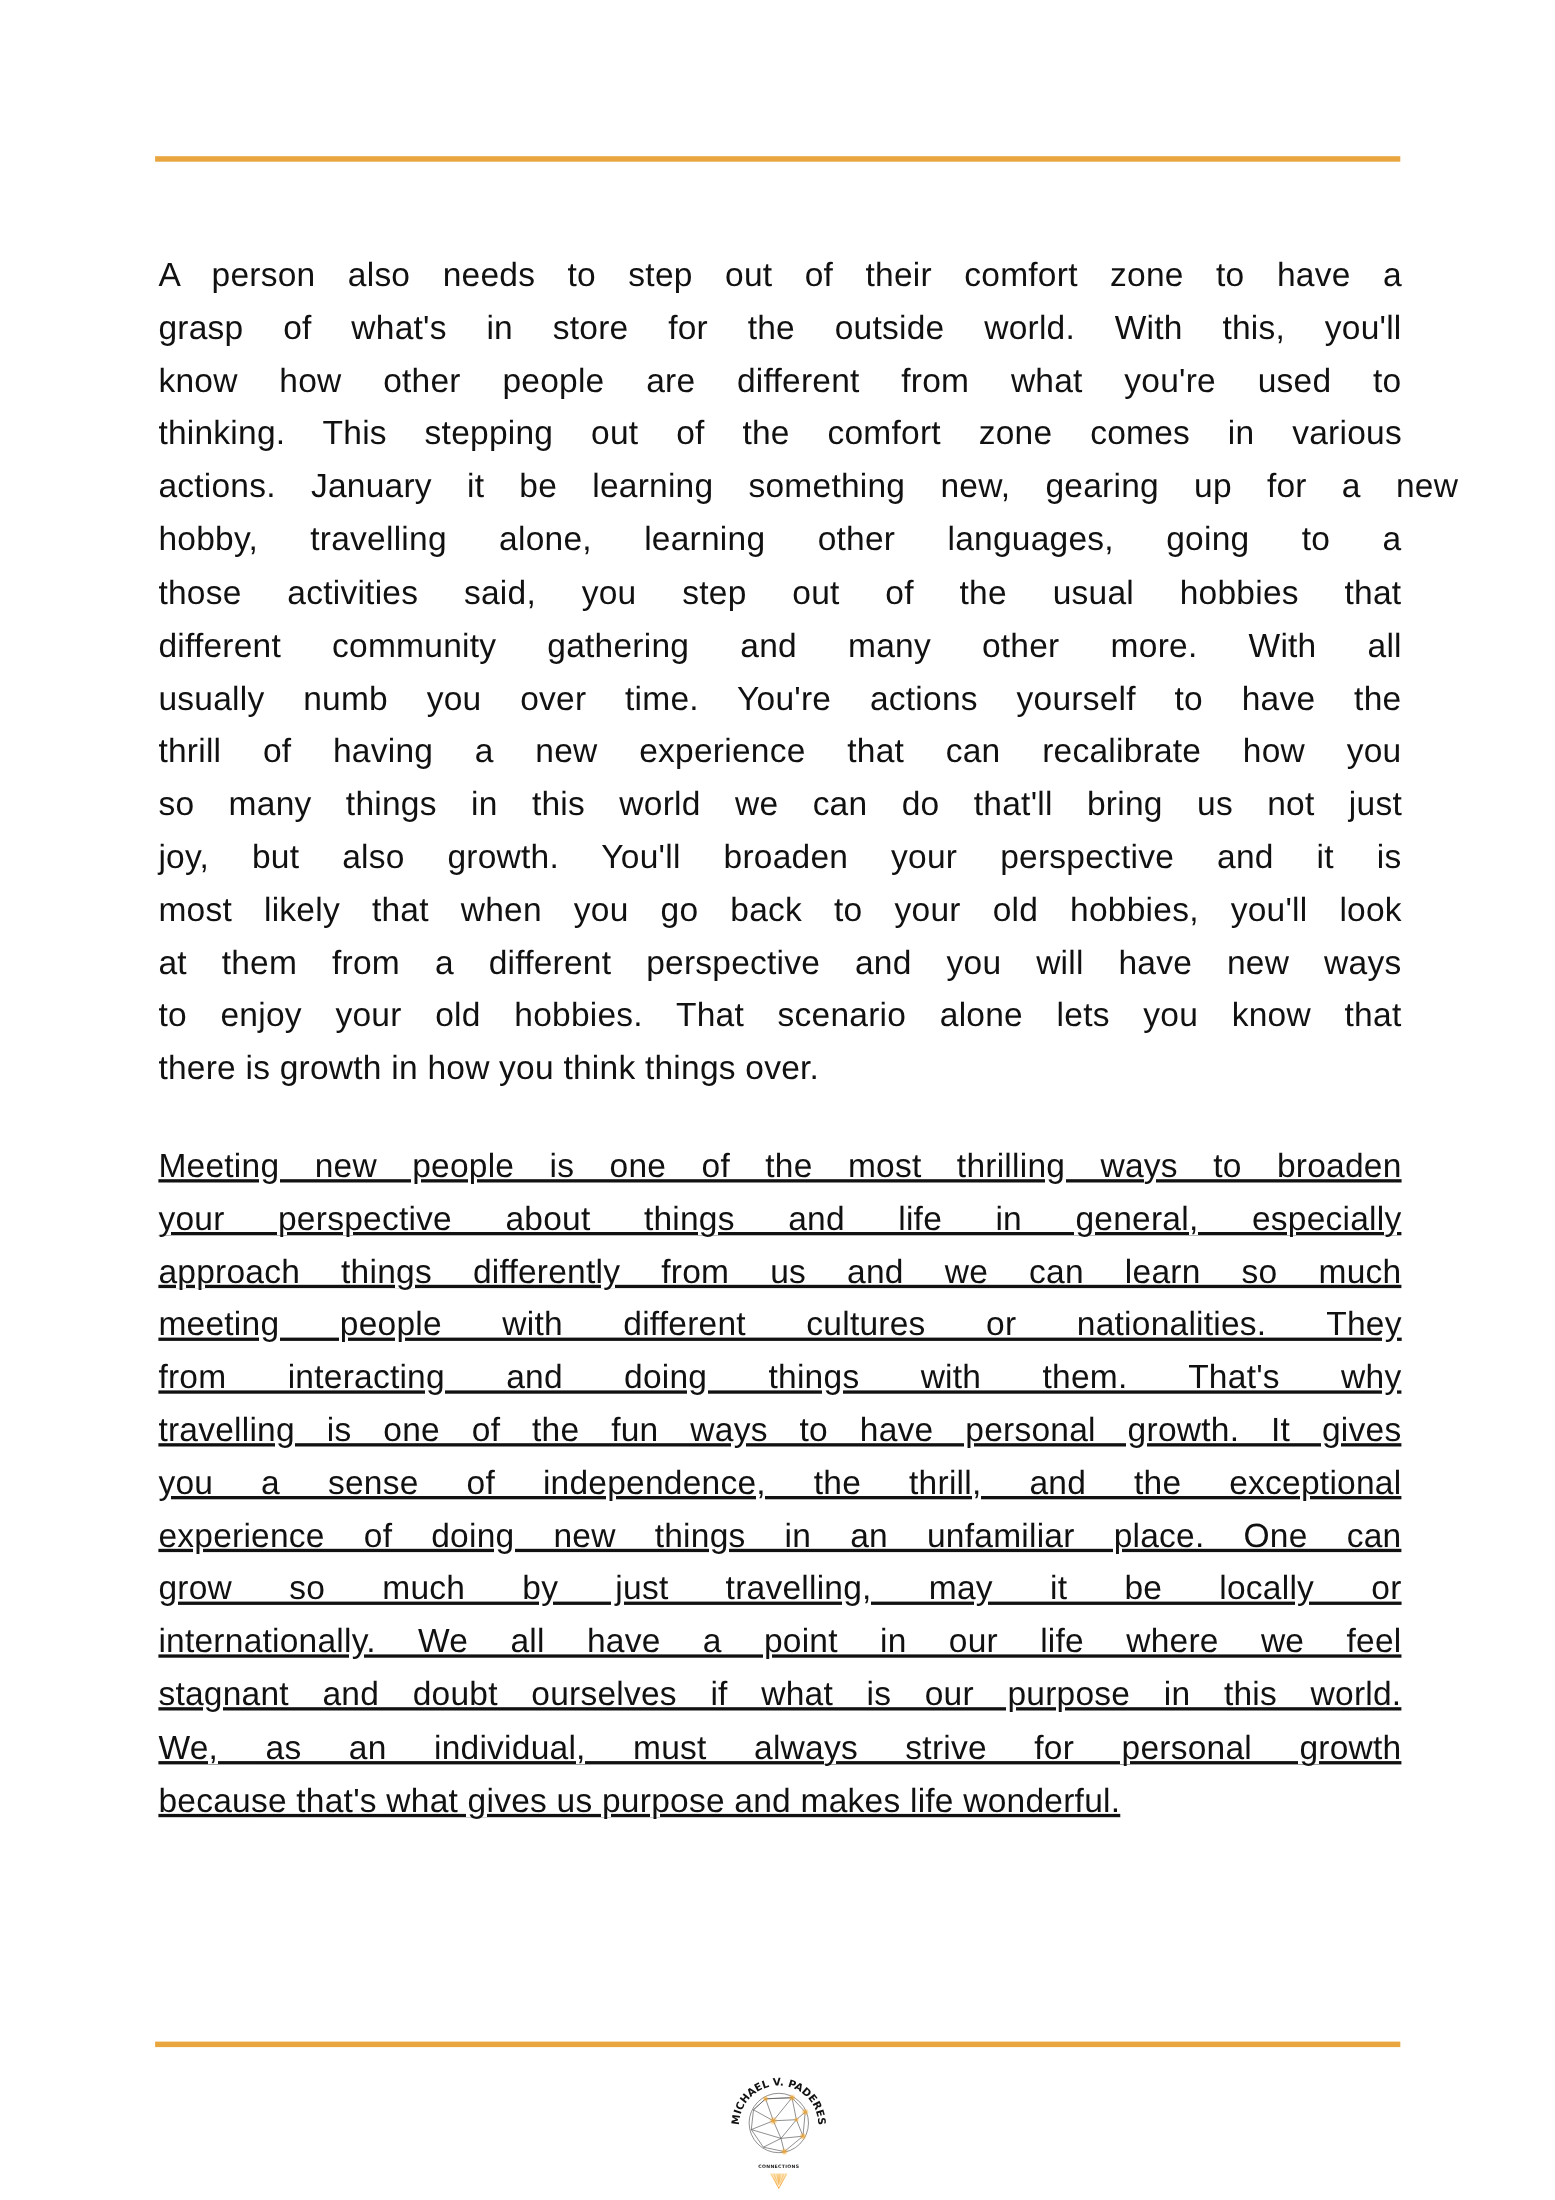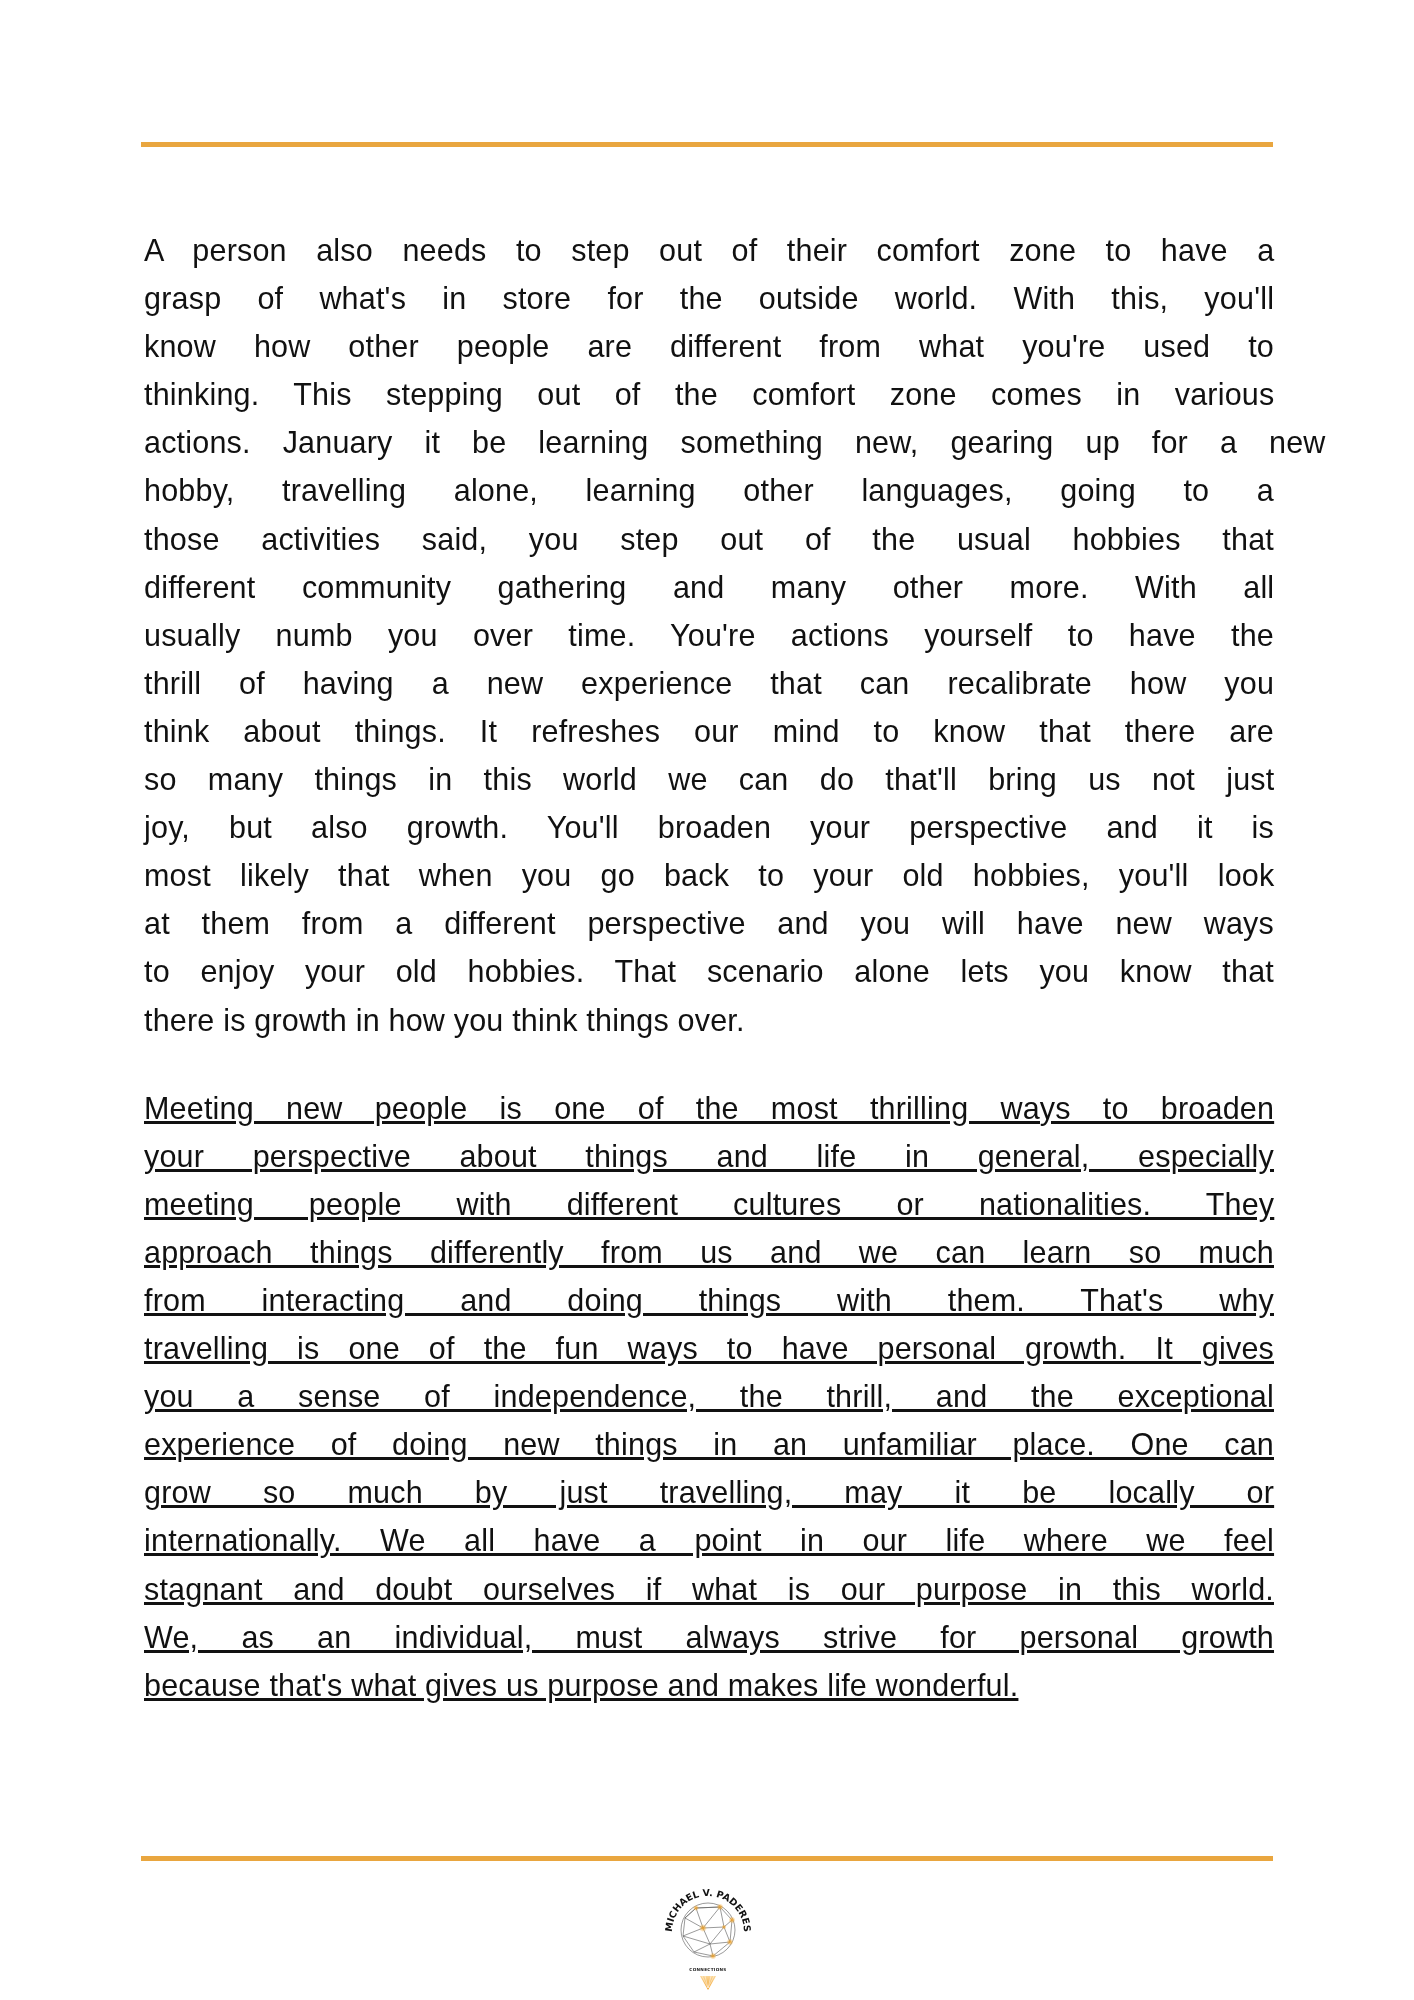--- a/index.html
+++ b/index.html
@@ -75,33 +75,32 @@
     <span class="line" style="display: block; width: 1130px; word-spacing: 20.77px;">A person also needs to step out of their comfort zone to have a</span>
     <span class="line" style="display: block; width: 1130px; word-spacing: 27.45px;">grasp of what's in store for the outside world. With this, you'll</span>
     <span class="line" style="display: block; width: 1130px; word-spacing: 29.2px;">know how other people are different from what you're used to</span>
     <span class="line" style="display: block; width: 1130px; word-spacing: 25.7px;">thinking. This stepping out of the comfort zone comes in various</span>
     <span class="line" style="display: block; width: 1130px; word-spacing: 23.27px;">actions. January it be learning something new, gearing up for a new</span>
     <span class="line" style="display: block; width: 1130px; word-spacing: 38.88px;">hobby, travelling alone, learning other languages, going to a</span>
     <span class="line" style="display: block; width: 1130px; word-spacing: 32.9px;">those activities said, you step out of the usual hobbies that</span>
     <span class="line" style="display: block; width: 1130px; word-spacing: 37.75px;">different community gathering and many other more. With all</span>
     <span class="line" style="display: block; width: 1130px; word-spacing: 25.2px;">usually numb you over time. You're actions yourself to have the</span>
     <span class="line" style="display: block; width: 1130px; word-spacing: 29.2px;">thrill of having a new experience that can recalibrate how you</span>
-    <span class="line" style="display: block; width: 1130px; word-spacing: 25.27px;">think about things. It refreshes our mind to know that there are</span>
     <span class="line" style="display: block; width: 1130px; word-spacing: 22.54px;">so many things in this world we can do that'll bring us not just</span>
     <span class="line" style="display: block; width: 1130px; word-spacing: 30.3px;">joy, but also growth. You'll broaden your perspective and it is</span>
     <span class="line" style="display: block; width: 1130px; word-spacing: 20.42px;">most likely that when you go back to your old hobbies, you'll look</span>
     <span class="line" style="display: block; width: 1130px; word-spacing: 23px;">at them from a different perspective and you will have new ways</span>
     <span class="line" style="display: block; width: 1130px; word-spacing: 21.91px;">to enjoy your old hobbies. That scenario alone lets you know that</span>
     <span class="line last" style="display: block; width: 1130px;">there is growth in how you think things over.</span>
   </p>
   <p class="paragraph">
     <span class="line" style="display: block; width: 1130px; word-spacing: 23.45px;">Meeting new people is one of the most thrilling ways to broaden</span>
     <span class="line" style="display: block; width: 1130px; word-spacing: 39.88px;">your perspective about things and life in general, especially</span>
+    <span class="line" style="display: block; width: 1130px; word-spacing: 28.6px;">approach things differently from us and we can learn so much</span>
     <span class="line" style="display: block; width: 1130px; word-spacing: 46.29px;">meeting people with different cultures or nationalities. They</span>
-    <span class="line" style="display: block; width: 1130px; word-spacing: 28.6px;">approach things differently from us and we can learn so much</span>
     <span class="line" style="display: block; width: 1130px; word-spacing: 47px;">from interacting and doing things with them. That's why</span>
     <span class="line" style="display: block; width: 1130px; word-spacing: 20.25px;">travelling is one of the fun ways to have personal growth. It gives</span>
     <span class="line" style="display: block; width: 1130px; word-spacing: 34.89px;">you a sense of independence, the thrill, and the exceptional</span>
     <span class="line" style="display: block; width: 1130px; word-spacing: 26.8px;">experience of doing new things in an unfamiliar place. One can</span>
     <span class="line" style="display: block; width: 1130px; word-spacing: 43.3px;">grow so much by just travelling, may it be locally or</span>
     <span class="line" style="display: block; width: 1130px; word-spacing: 29.73px;">internationally. We all have a point in our life where we feel</span>
     <span class="line" style="display: block; width: 1130px; word-spacing: 21.82px;">stagnant and doubt ourselves if what is our purpose in this world.</span>
     <span class="line" style="display: block; width: 1130px; word-spacing: 34.44px;">We, as an individual, must always strive for personal growth</span>
     <span class="line last" style="display: block; width: 1130px;">because that's what gives us purpose and makes life wonderful.</span>
   </p>

